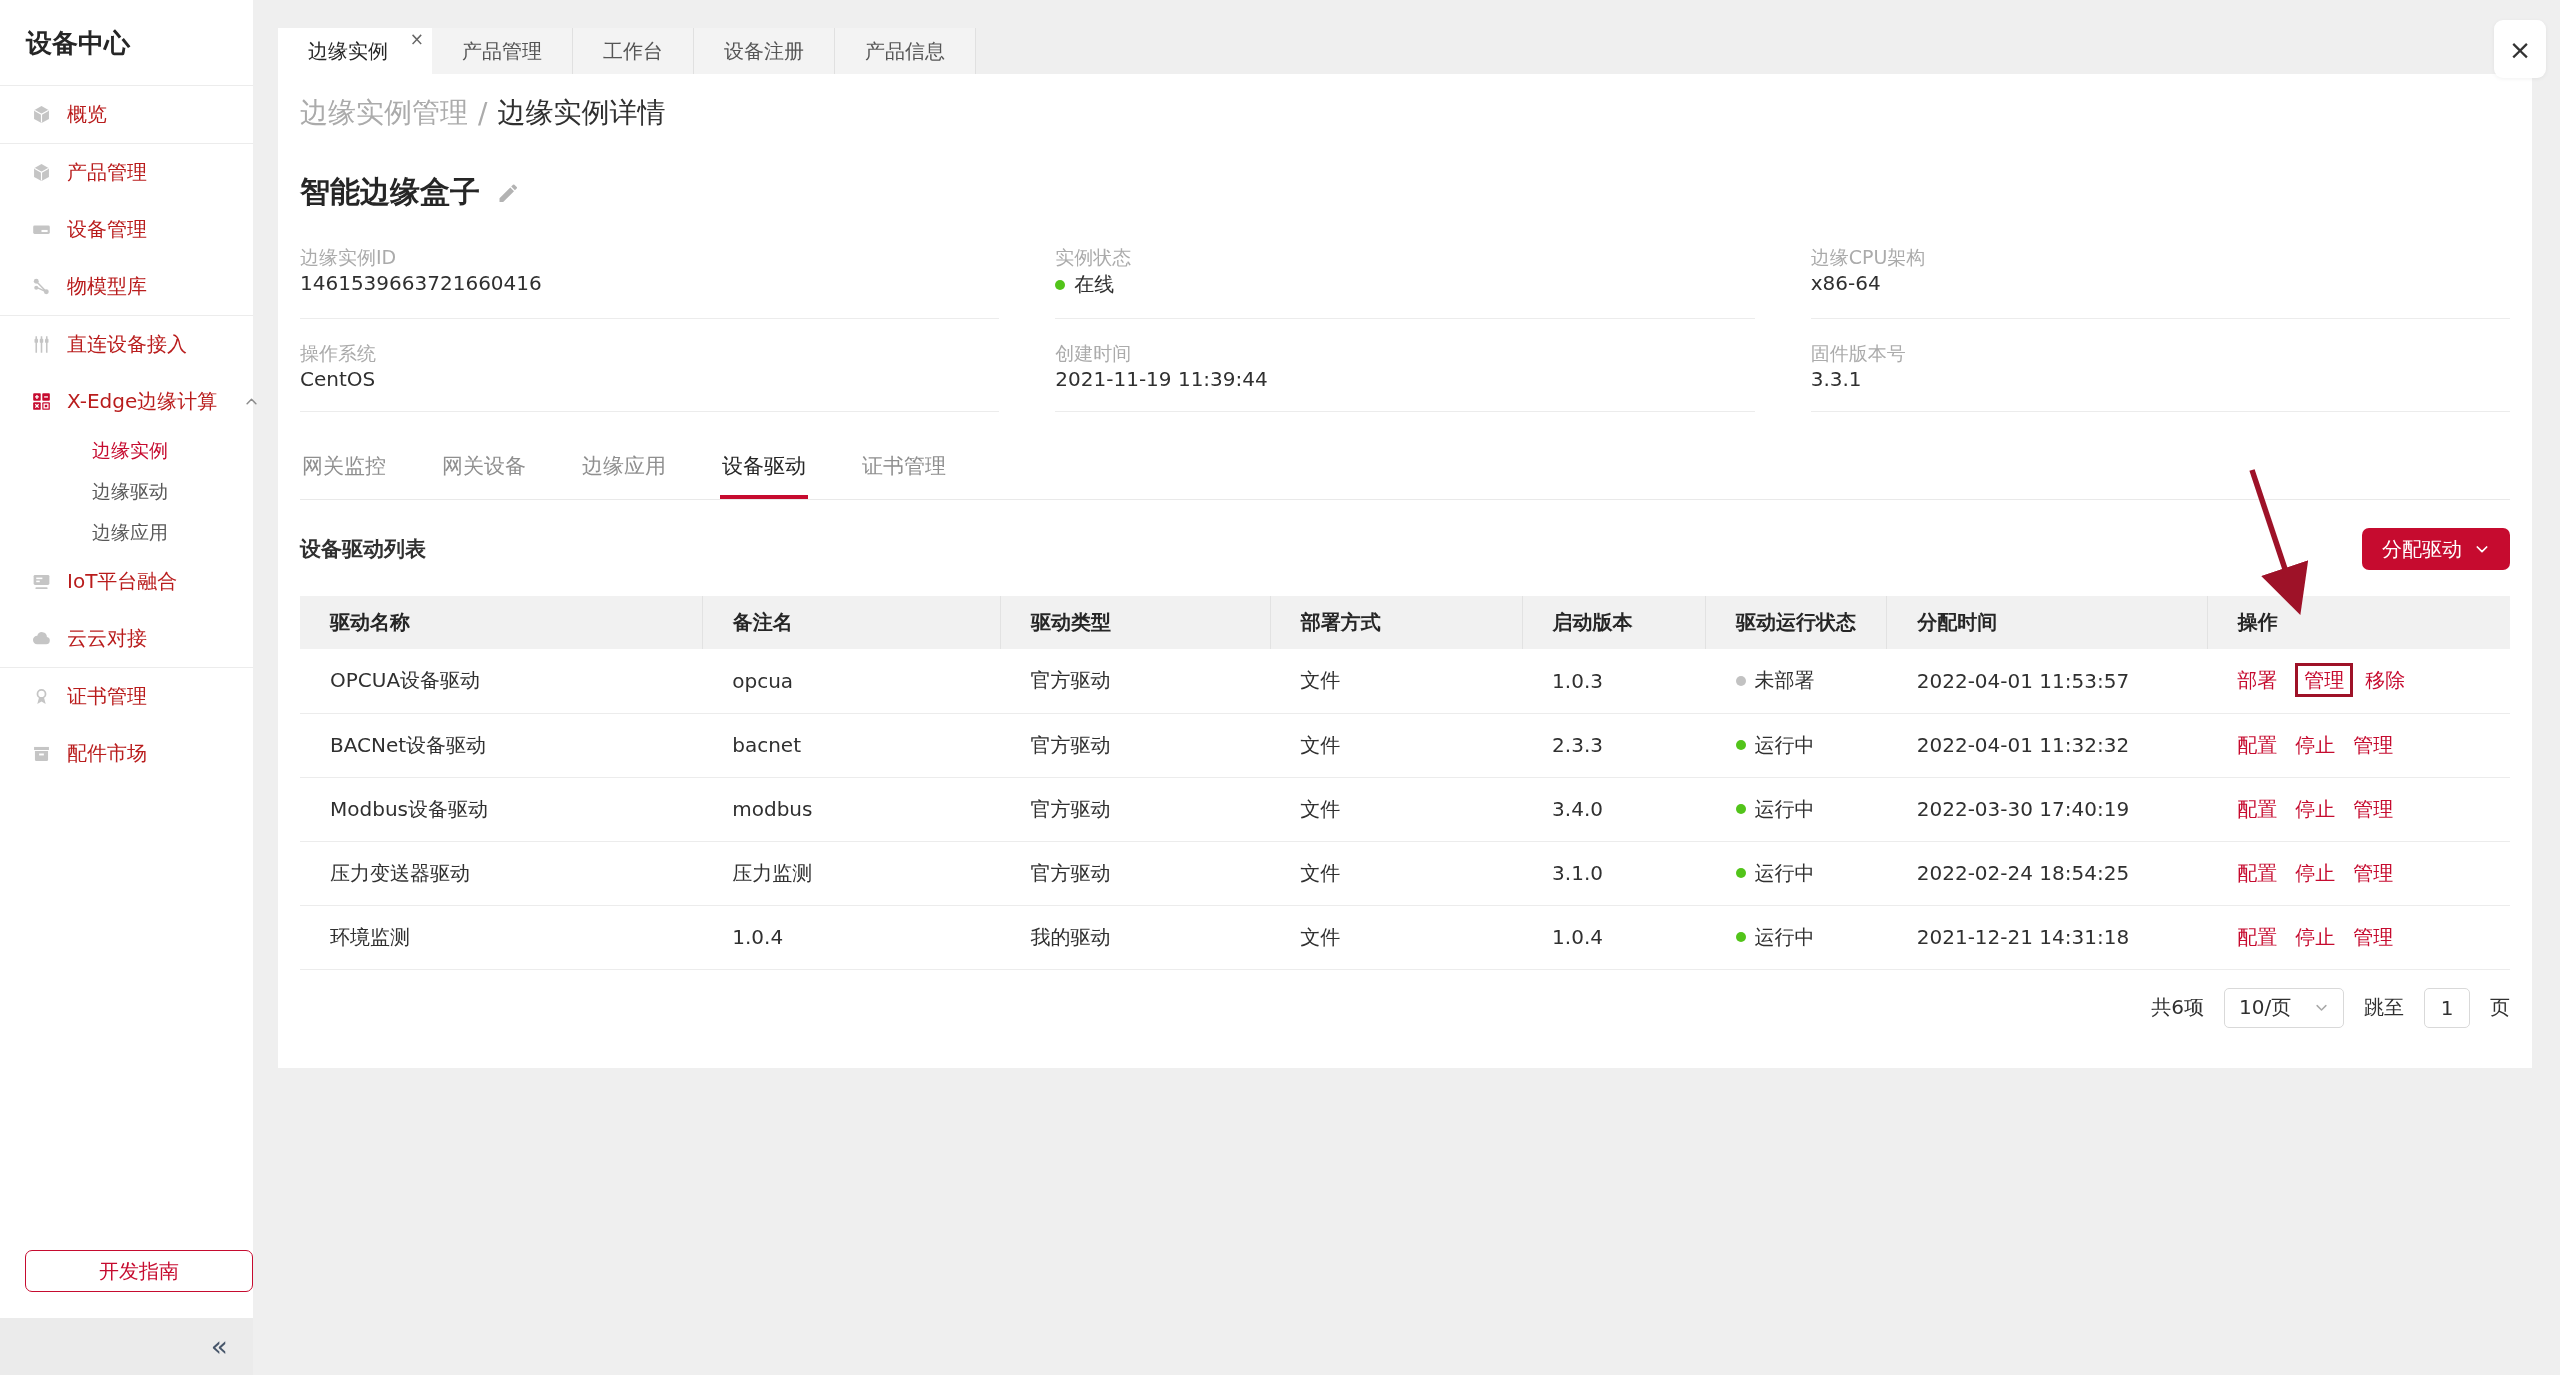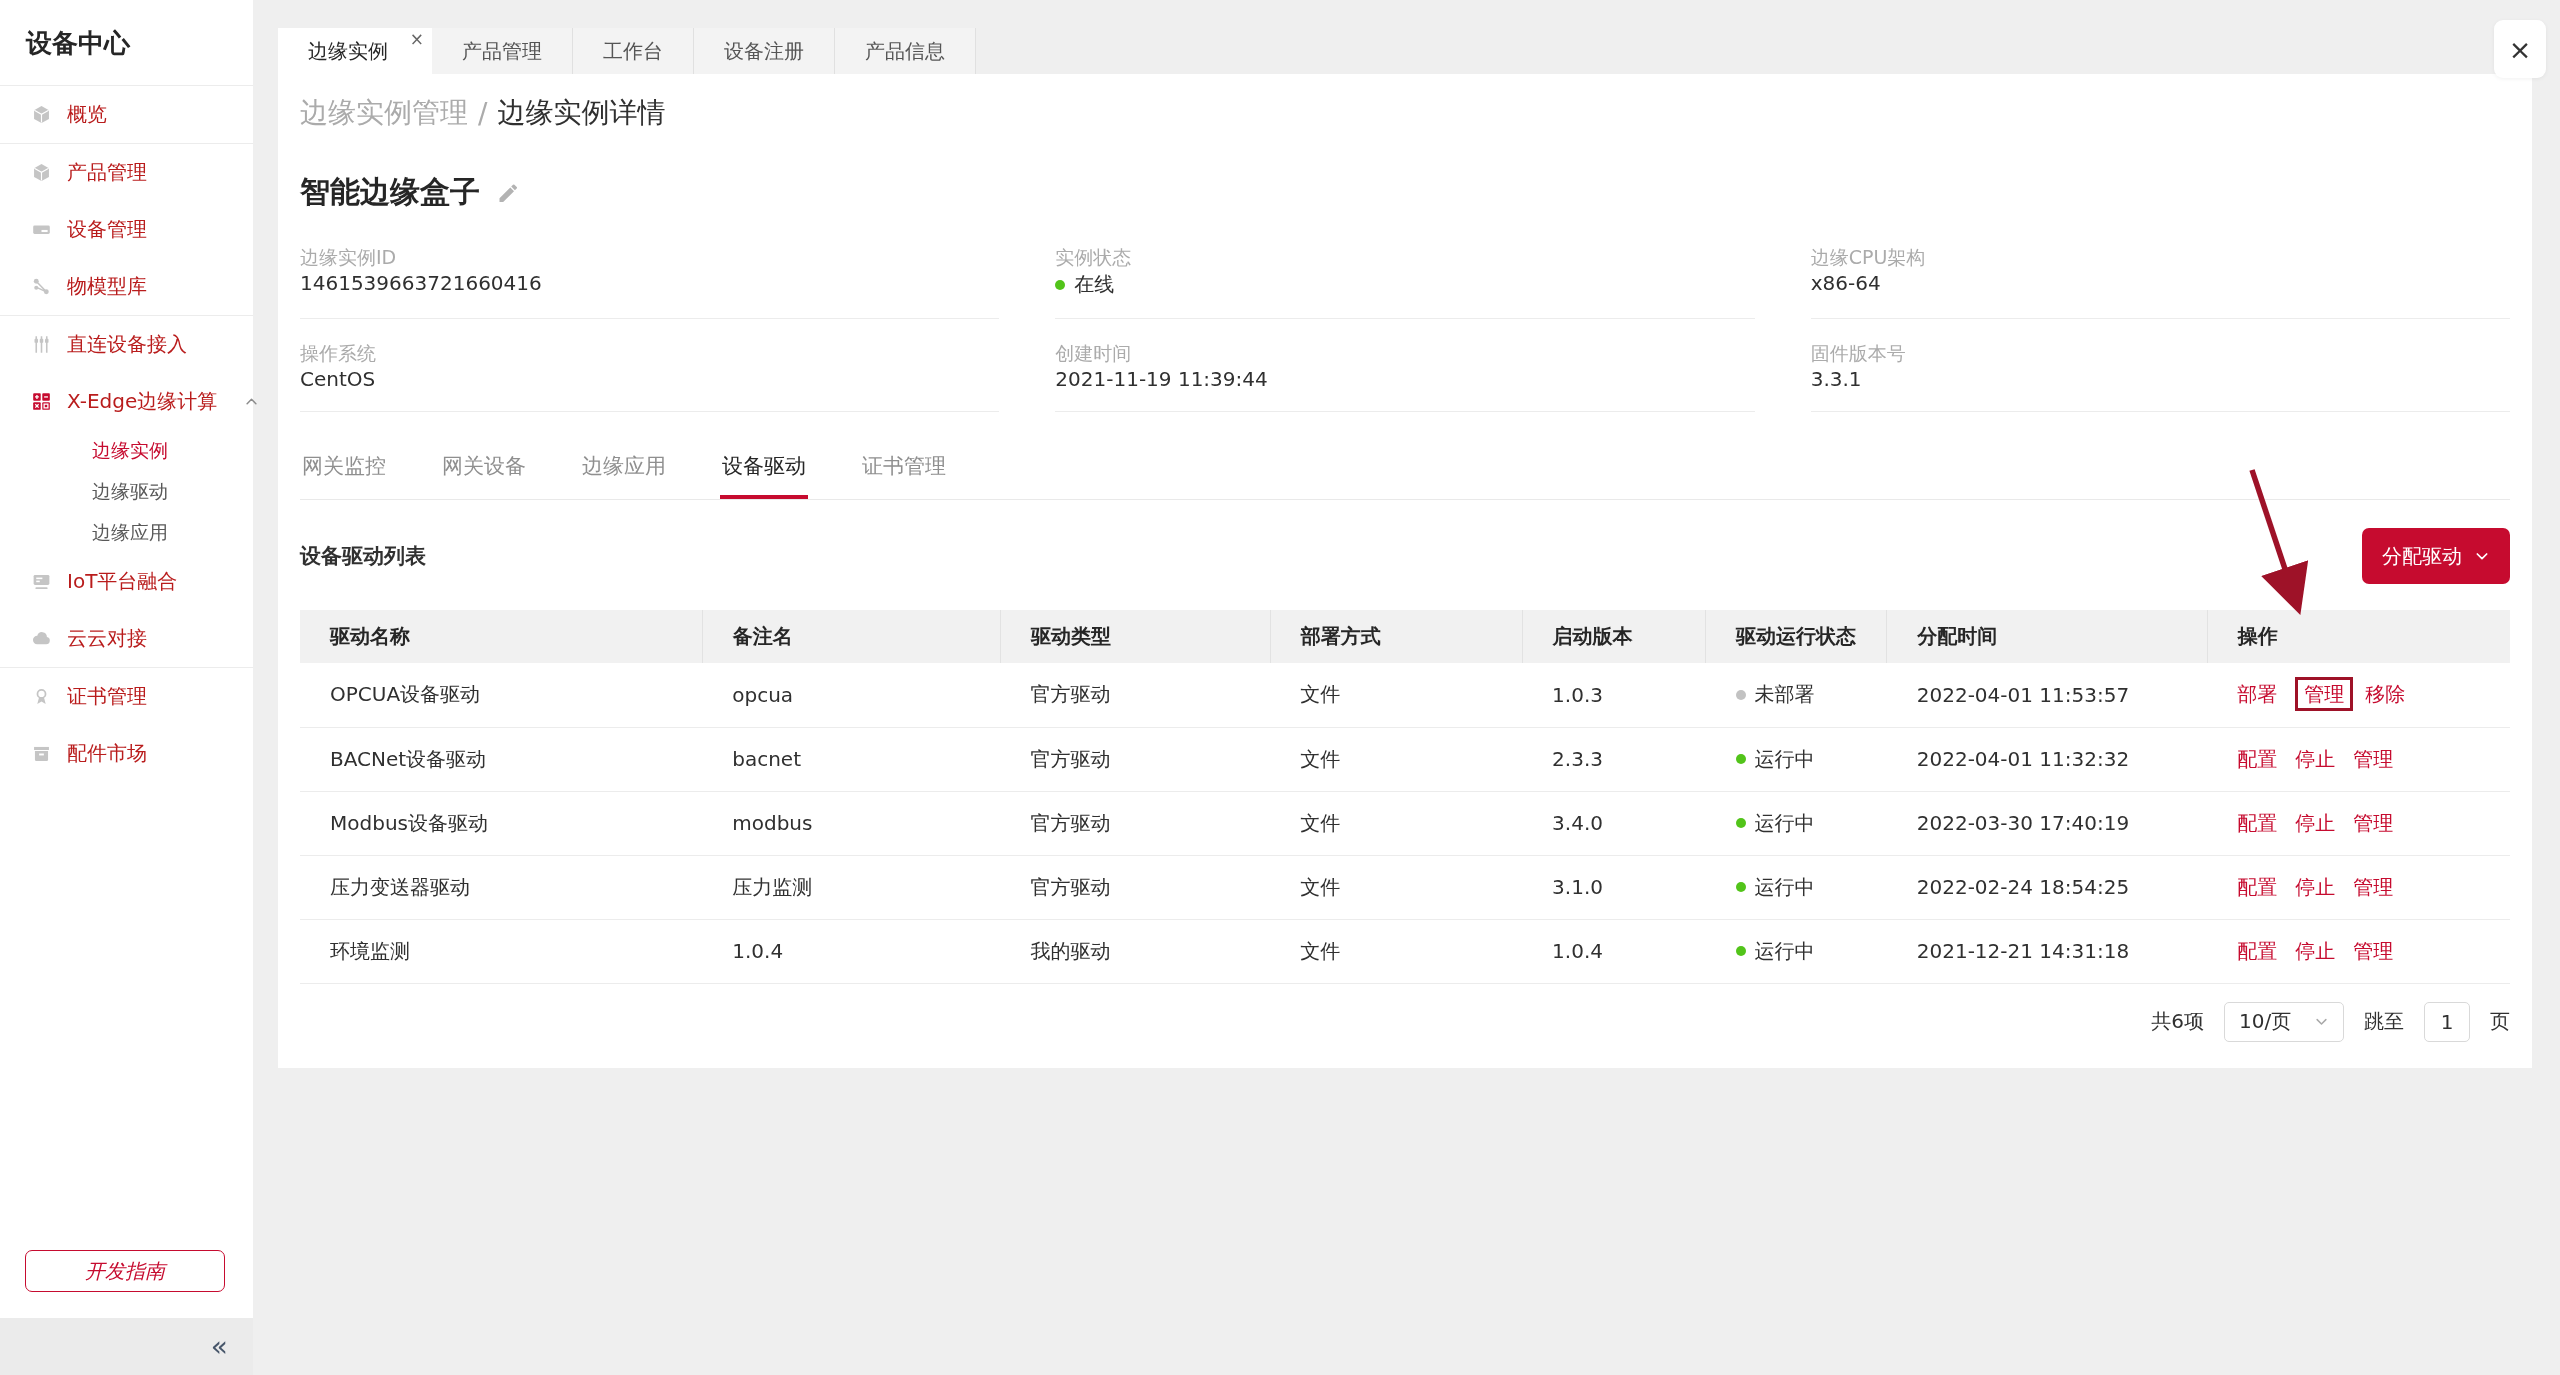--- a/index.html
+++ b/index.html
@@ -11,23 +11,23 @@
   .sidebar { position:absolute; left:0; top:0; width:253px; height:1318px; background:#fff; z-index:3; }
   .sb-title { font-size:26px; font-weight:bold; color:#262626; padding:26px 0 24px 26px; }
   .sb-divider { border-top:1px solid #ececec; }
   .sb-item { height:57px; display:flex; align-items:center; gap:15px; padding-left:30px; cursor:pointer; }
   .sb-item .lbl { font-size:20px; color:#b91c1c; white-space:nowrap; }
   .sb-item .chev { margin-left:12px; display:flex; align-items:center; }
   .sb-sub { height:41px; display:flex; align-items:center; padding-left:92px; cursor:pointer; }
   .sb-sub .lbl { font-size:19px; color:#595959; }
   .sb-sub.active .lbl { color:#c60b2f; }
   .icon-box { width:22px; height:22px; display:flex; align-items:center; justify-content:center; flex:0 0 22px; }
-  .dev-guide { position:absolute; left:25px; bottom:26px; width:200px; height:42px; background:#fff;
+  .dev-guide { position:absolute; left:25px; bottom:26px; width:228px; height:42px; background:#fff;
     border:1px solid #c60b2f; border-radius:7px; color:#c60b2f; font-size:20px; display:flex;
-    align-items:center; justify-content:center; cursor:pointer;font-style:italic; }
+    align-items:center; justify-content:center; cursor:pointer; }
   .sb-footer { position:absolute; left:0; top:1318px; width:253px; height:57px; background:#ebebeb;
     display:flex; align-items:center; justify-content:flex-end; padding-right:25px; z-index:3; }
   .collapse { font-size:28px; color:#47566a; cursor:pointer; line-height:1; }
 
   
   .tabstrip { position:absolute; left:278px; top:28px; height:46px; display:flex; z-index:2; }
   .tab { height:46px; display:flex; align-items:center; padding:0 30px; font-size:20px; color:#555;
     background:#f3f3f3; border-right:1px solid #e0e0e0; cursor:pointer; position:relative; white-space:nowrap; }
   .tab.active { background:#fff; color:#262626; border-right:none; padding-right:44px; }
   .tab .tab-close { position:absolute; top:1px; right:8px; font-size:17px; color:#666; cursor:pointer; }
@@ -51,21 +51,21 @@
   .field .f-label { font-size:19px; color:#ababab; }
   .field .f-value { margin-top:0; font-size:20px; color:#303030; display:flex; align-items:center; gap:9px; }
   .dot { width:10px; height:10px; border-radius:50%; display:inline-block; }
 
   .subtabs { margin-top:30px; display:flex; gap:52px; border-bottom:1px solid #e9e9e9; }
   .subtab { font-size:21px; color:#8f8f8f; padding:10px 2px 15px 2px; cursor:pointer; border-bottom:4px solid transparent; }
   .subtab.active { color:#262626; border-bottom-color:#c60b2f; }
 
   .list-header { margin-top:28px; display:flex; align-items:center; justify-content:space-between; }
   .list-title { font-size:21px; font-weight:600; color:#303030; }
-  .assign-btn { background:#c60b2f; color:#fff; border:none; border-radius:7px; height:56px; padding:0 20px;
+  .assign-btn { background:#c60b2f; color:#fff; border:none; border-radius:7px; height:42px; padding:0 20px;
     font-size:20px; display:flex; align-items:center; gap:12px; cursor:pointer; font-family:inherit; }
 
   table.drv { width:100%; border-collapse:collapse; margin-top:26px; table-layout:fixed; }
   .drv th { background:#f1f1f1; font-size:20px; font-weight:600; color:#262626; text-align:left;
     padding:13px 10px 13px 30px; border-right:1px solid #e2e2e2; white-space:nowrap; }
   .drv th:last-child { border-right:none; }
   .drv td { font-size:20px; color:#303030; padding:0 10px 0 30px; height:64px; border-bottom:1px solid #ececec; white-space:nowrap; }
   .status-cell { display:flex; align-items:center; gap:9px; }
   .act-link { color:#c60b2f; cursor:pointer; margin-right:18px; }
   .act-link:last-child { margin-right:0; }

